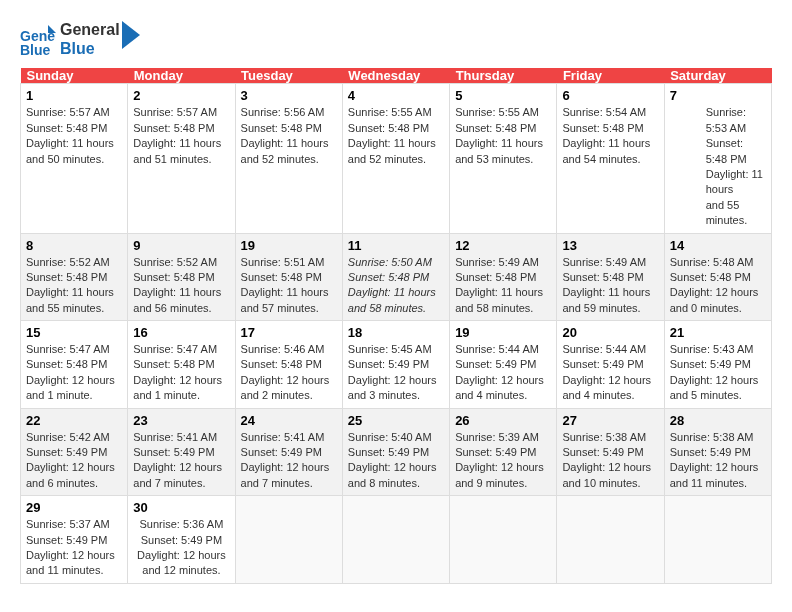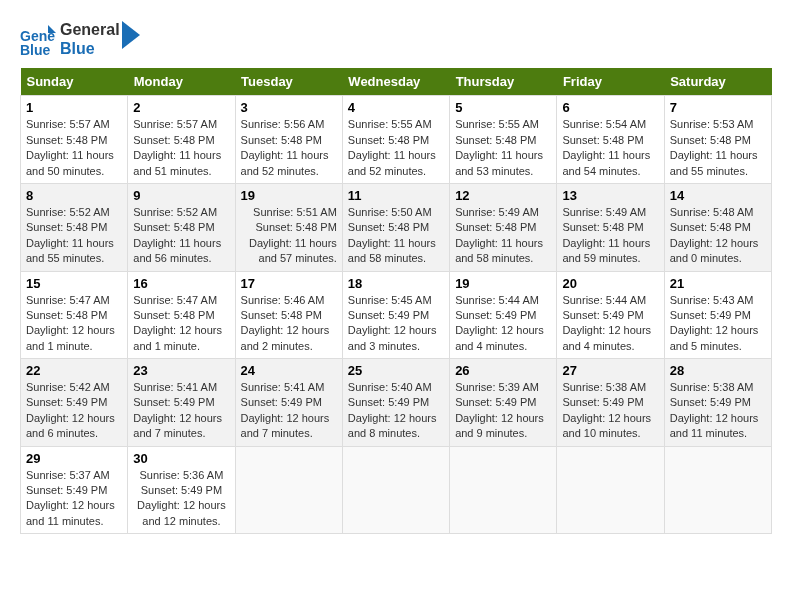--- a/index.html
+++ b/index.html
@@ -36,23 +36,23 @@
     .location {
       font-size: 14px;
       color: #555;
     }
     table {
       width: 100%;
       border-collapse: collapse;
       font-size: 11px;
     }
     thead tr th {
-      background: #4d7c0f;
+      background: #ef4444;
       color: #fff;
-      padding: 6px 6px;
+      padding: 0 6px;
       text-align: left;
       font-size: 13px;
       font-weight: bold;
     }
     tbody tr td {
       border: 1px solid #ddd;
       vertical-align: top;
       padding: 4px 5px;
       width: 107px;
       min-height: 80px;
@@ -151,21 +151,21 @@
         </td>
         <td>
           <span class="day-num">6</span>
           <div class="day-info" style="white-space: pre-line;">Sunrise: 5:54 AM
 Sunset: 5:48 PM
 Daylight: 11 hours
 and 54 minutes.</div>
         </td>
         <td>
           <span class="day-num">7</span>
-          <div class="day-info" style="white-space: pre-line;">Sunrise: 5:53 AM
+          <div class="day-info" style="white-space: pre-line; margin-left: 36px;">Sunrise: 5:53 AM
 Sunset: 5:48 PM
 Daylight: 11 hours
 and 55 minutes.</div>
         </td>
       </tr>
       <tr>
         <td>
           <span class="day-num">8</span>
           <div class="day-info" style="white-space: pre-line;">Sunrise: 5:52 AM
 Sunset: 5:48 PM
@@ -174,28 +174,28 @@
         </td>
         <td>
           <span class="day-num">9</span>
           <div class="day-info" style="white-space: pre-line;">Sunrise: 5:52 AM
 Sunset: 5:48 PM
 Daylight: 11 hours
 and 56 minutes.</div>
         </td>
         <td>
           <span class="day-num">19</span>
-          <div class="day-info" style="white-space: pre-line; text-align: right;">Sunrise: 5:51 AM
+          <div class="day-info" style="white-space: pre-line;">Sunrise: 5:51 AM
 Sunset: 5:48 PM
 Daylight: 11 hours
 and 57 minutes.</div>
         </td>
         <td>
           <span class="day-num">11</span>
-          <div class="day-info" style="white-space: pre-line;">Sunrise: 5:50 AM
+          <div class="day-info" style="white-space: pre-line; font-style: italic;">Sunrise: 5:50 AM
 Sunset: 5:48 PM
 Daylight: 11 hours
 and 58 minutes.</div>
         </td>
         <td>
           <span class="day-num">12</span>
           <div class="day-info" style="white-space: pre-line;">Sunrise: 5:49 AM
 Sunset: 5:48 PM
 Daylight: 11 hours
 and 58 minutes.</div>

